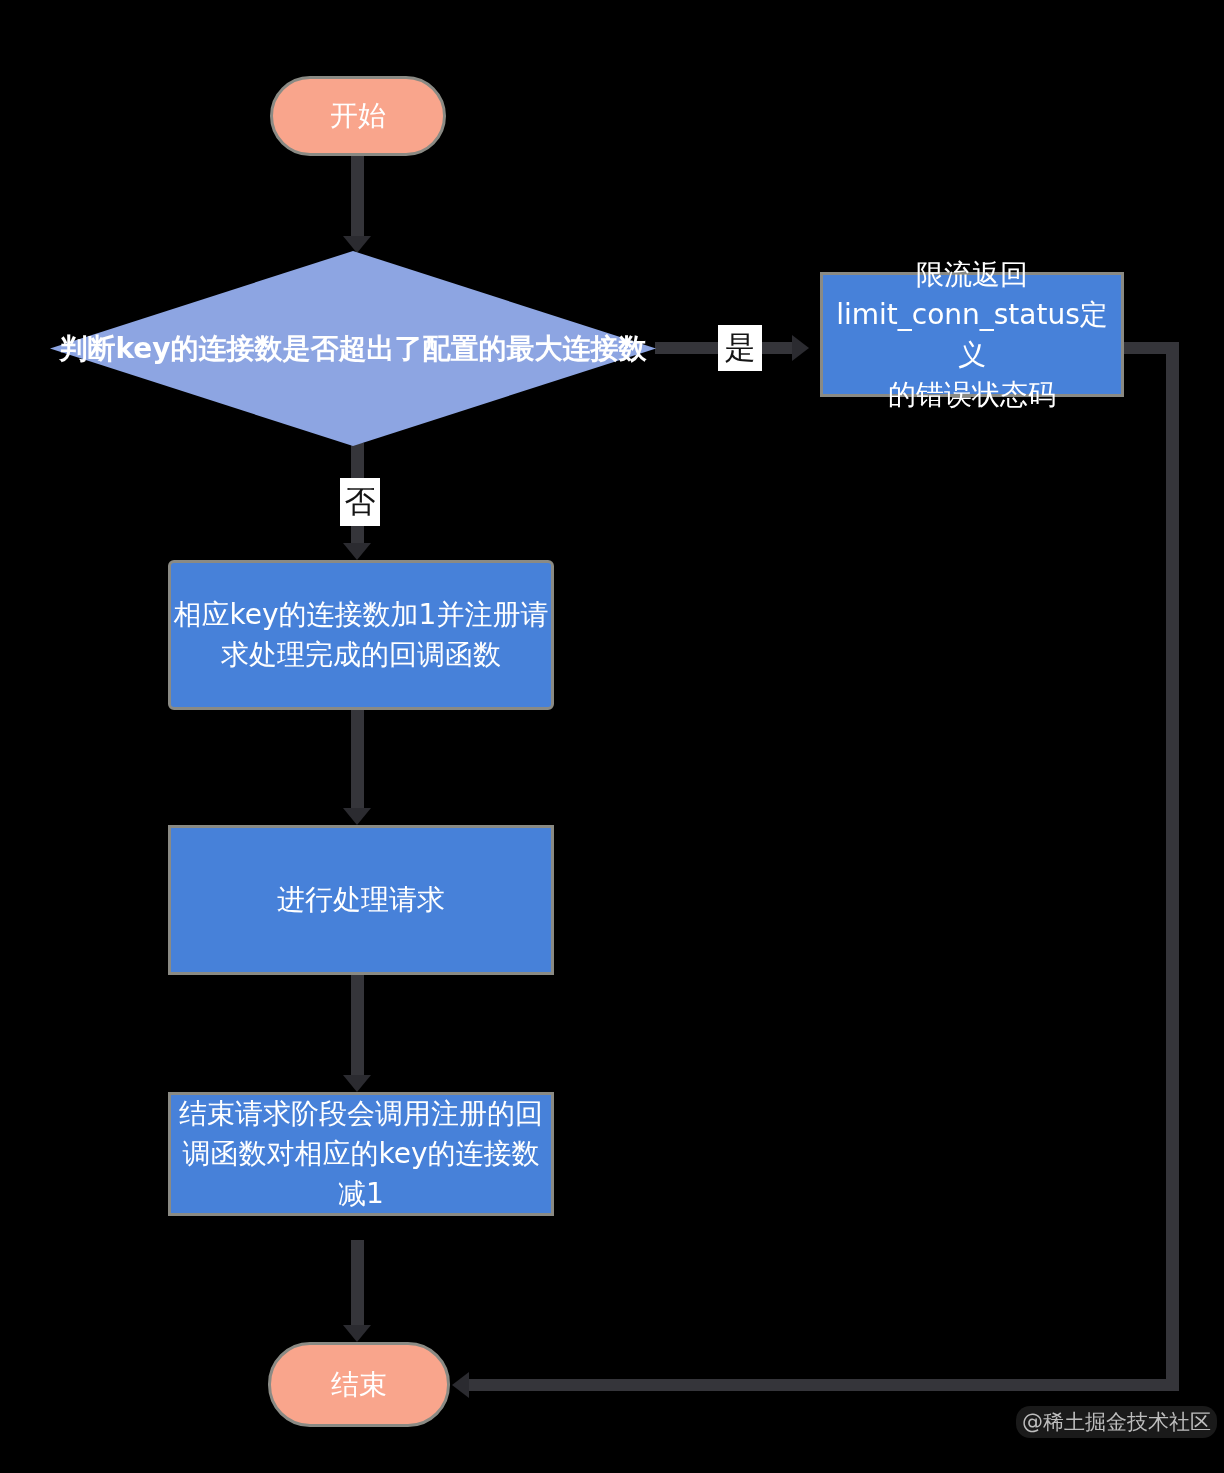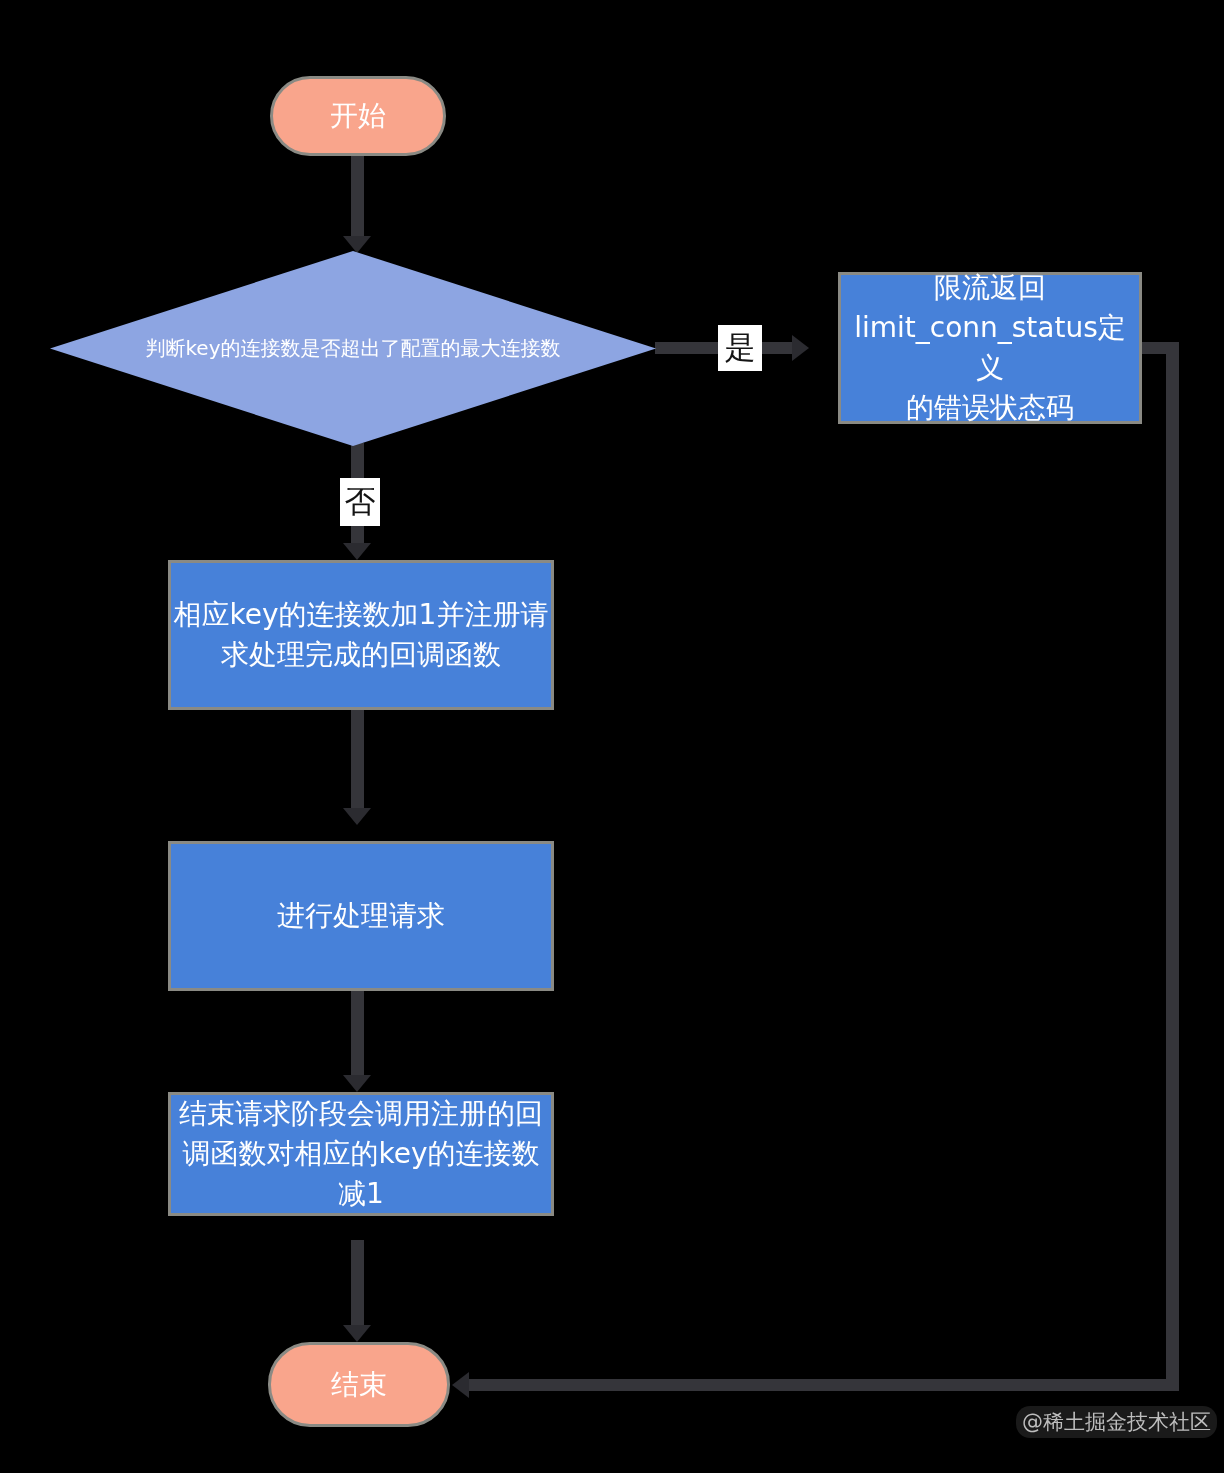--- a/index.html
+++ b/index.html
@@ -15,21 +15,21 @@
   .node{position:absolute;display:flex;align-items:center;justify-content:center;
         color:var(--node-text);font-size:28px;line-height:40px;text-align:center;box-sizing:border-box;}
   .terminal{background:var(--terminal-fill);border:3px solid var(--node-border);border-radius:42px;}
   .process{background:var(--process-fill);border:3px solid var(--node-border);}
   .pre{white-space:pre-line;}
 
   .decision-wrap{position:absolute;}
   .decision-bg{position:absolute;inset:0;background:var(--decision-fill);
                clip-path:polygon(50% 0%,100% 50%,50% 100%,0% 50%);}
   .decision-label{position:absolute;inset:0;display:flex;align-items:center;justify-content:center;
-                  color:var(--node-text);font-size:20px;white-space:nowrap;}
+                  color:var(--node-text);font-size:28px;white-space:nowrap;font-weight:bold;}
 
   .edge{position:absolute;background:var(--edge);}
   .head{position:absolute;width:0;height:0;}
   .head-down{border-left:14px solid transparent;border-right:14px solid transparent;border-top:17px solid var(--arrowhead);}
   .head-right{border-top:13px solid transparent;border-bottom:13px solid transparent;border-left:17px solid var(--arrowhead);}
   .head-left{border-top:13px solid transparent;border-bottom:13px solid transparent;border-right:17px solid var(--arrowhead);}
 
   .edge-label{position:absolute;display:flex;align-items:center;justify-content:center;
               background:var(--label-bg);color:var(--label-text);font-size:31px;}
 
@@ -67,28 +67,28 @@
   <div class="edge-label" style="left:718px;top:325px;width:44px;height:46px;">是</div>
   <div class="edge-label" style="left:340px;top:478px;width:40px;height:48px;">否</div>
 
   <div class="node terminal" style="left:270px;top:52px;width:176px;height:80px;margin-top:24px;">开始</div>
 
   <div class="decision-wrap" style="left:50px;top:251px;width:606px;height:195px;">
     <div class="decision-bg"></div>
     <div class="decision-label">判断key的连接数是否超出了配置的最大连接数</div>
   </div>
 
-  <div class="node process pre" style="left:838px;top:272px;width:304px;height:152px;">限流返回
+  <div class="node process pre" style="left:820px;top:272px;width:304px;height:125px;">限流返回
 limit_conn_status定义
 的错误状态码</div>
 
-  <div class="node process pre" style="left:168px;top:560px;width:386px;height:150px;">相应key的连接数加1并注册请
+  <div class="node process pre" style="left:168px;top:560px;width:386px;height:150px;border-radius:6px;">相应key的连接数加1并注册请
 求处理完成的回调函数</div>
 
-  <div class="node process" style="left:168px;top:825px;width:386px;height:150px;margin-top:16px;">进行处理请求</div>
+  <div class="node process" style="left:168px;top:825px;width:386px;height:150px;">进行处理请求</div>
 
   <div class="node process pre" style="left:168px;top:1092px;width:386px;height:124px;">结束请求阶段会调用注册的回
 调函数对相应的key的连接数
 减1</div>
 
   <div class="node terminal" style="left:268px;top:1342px;width:182px;height:85px;text-align:right;">结束</div>
 
   <div class="watermark" style="left:1016px;top:1406px;border-radius:14px;">@稀土掘金技术社区</div>
 </div>
 

